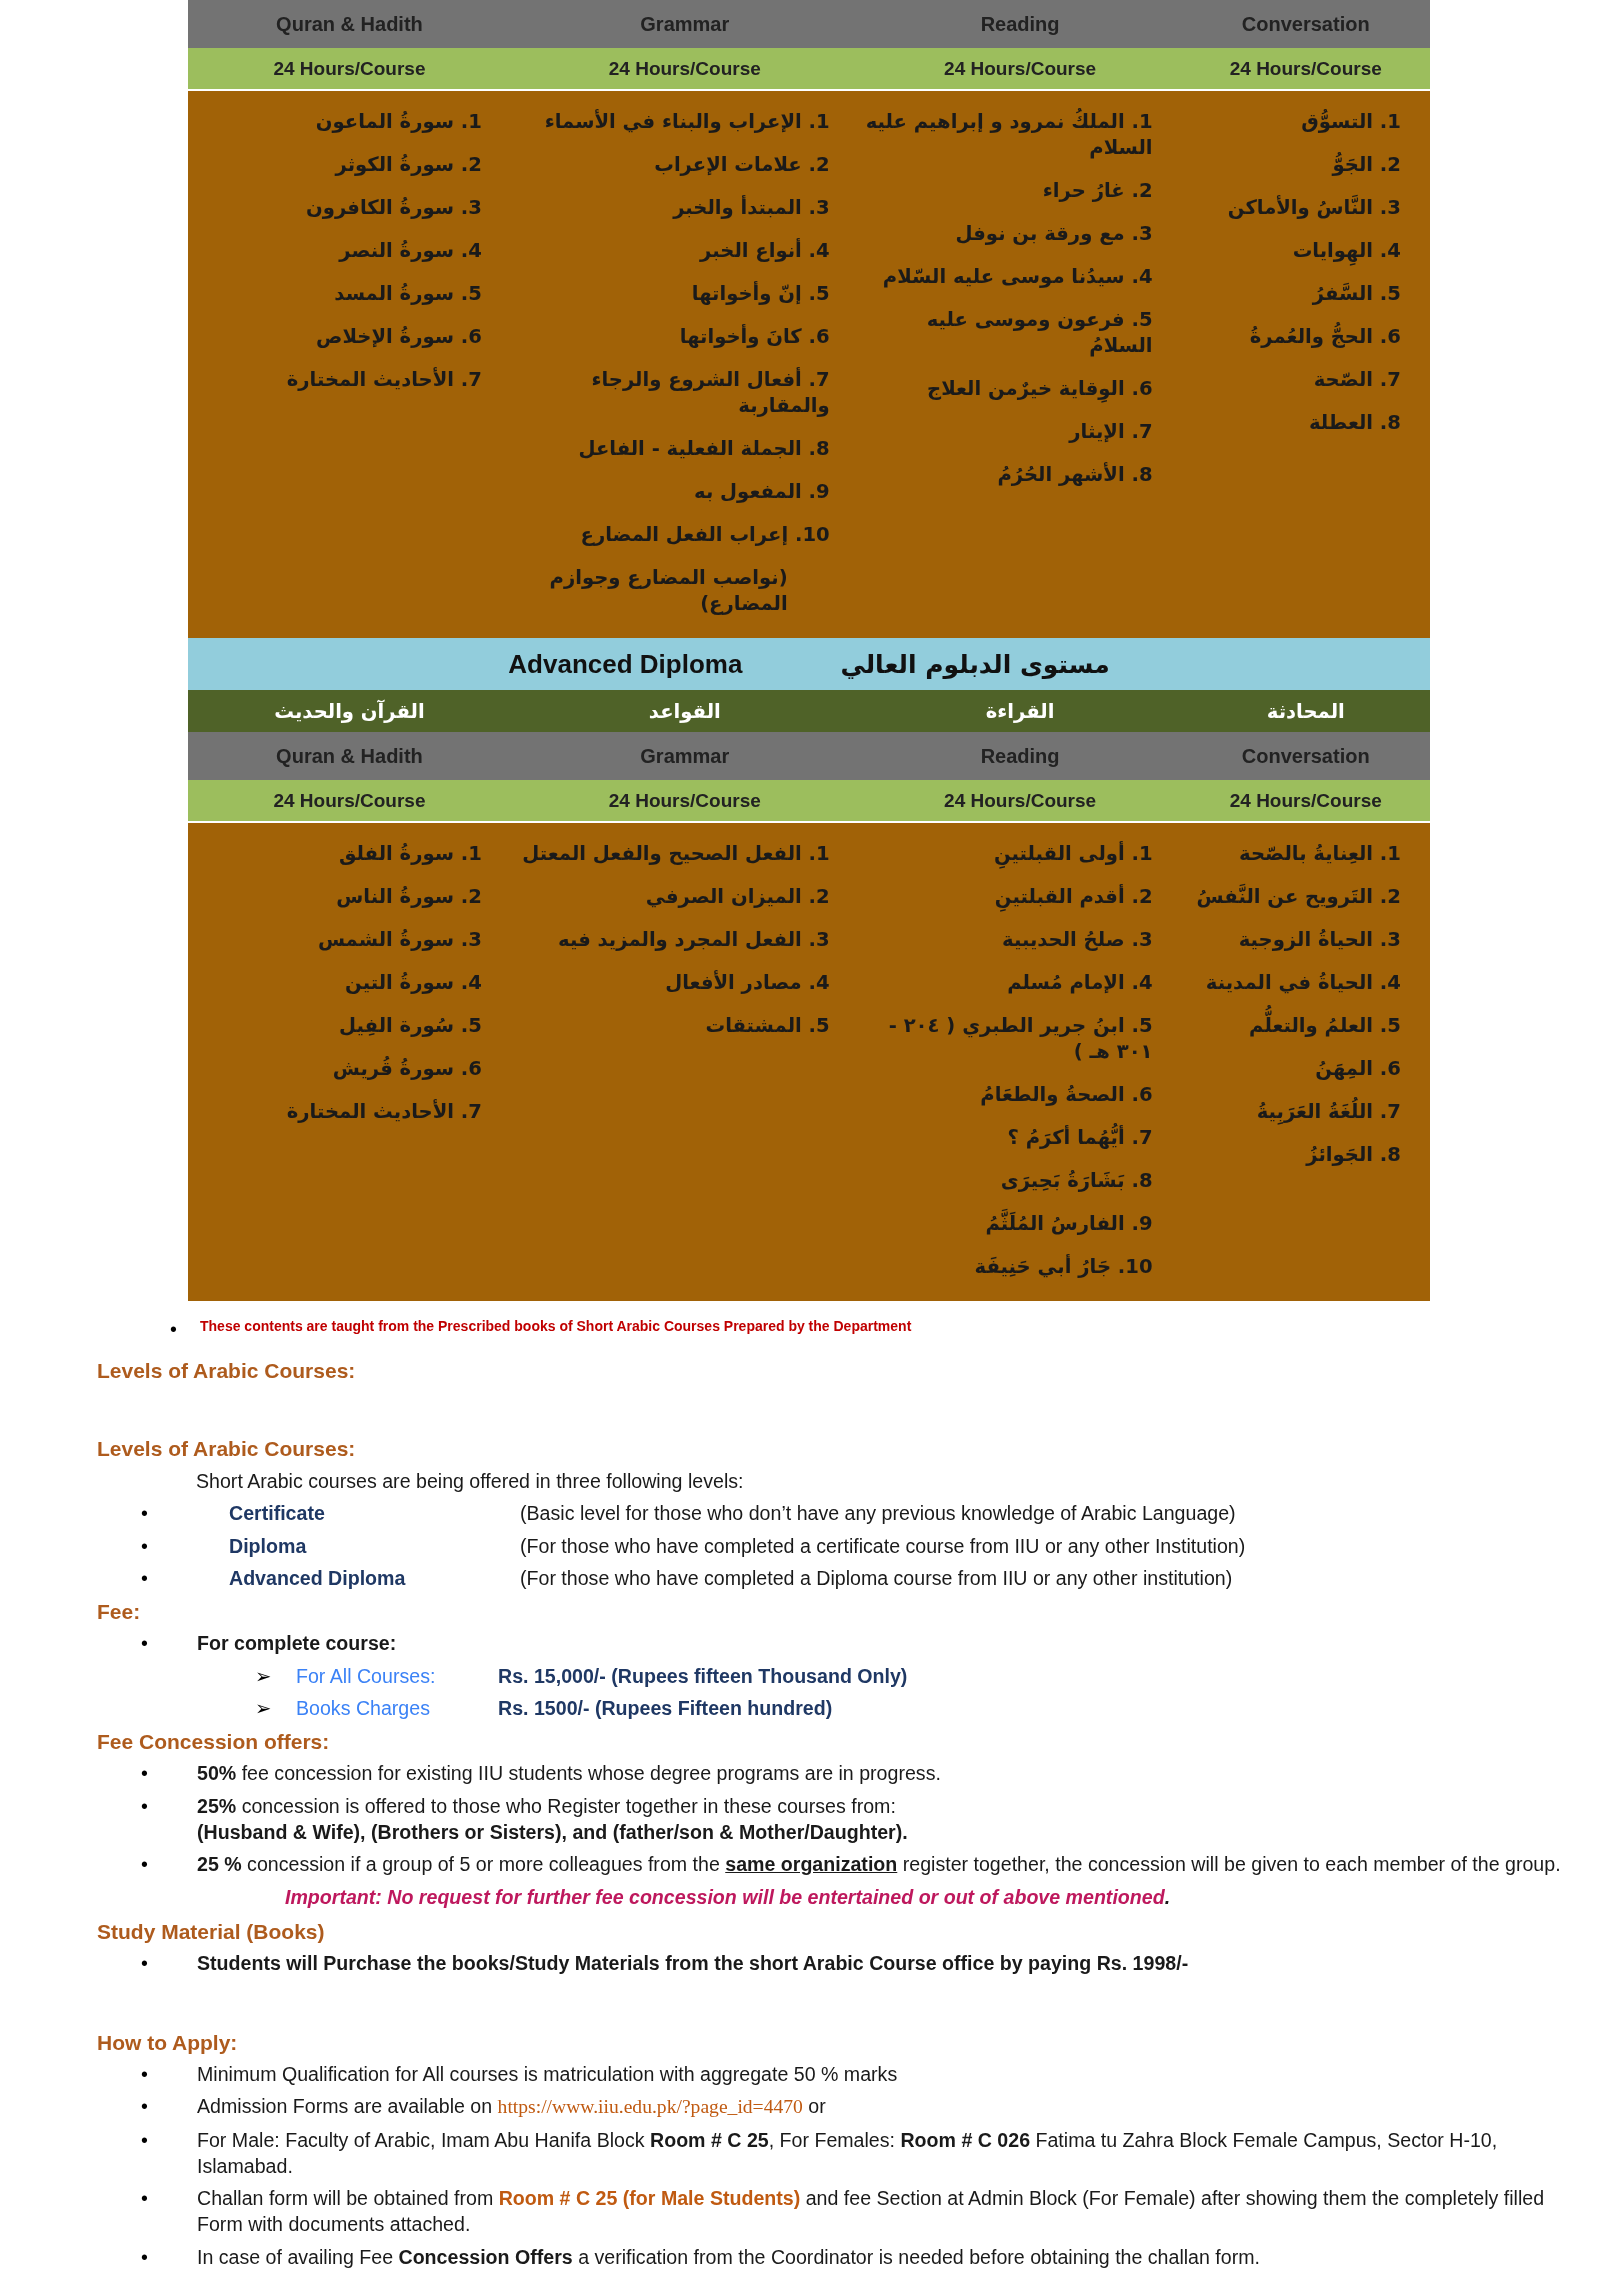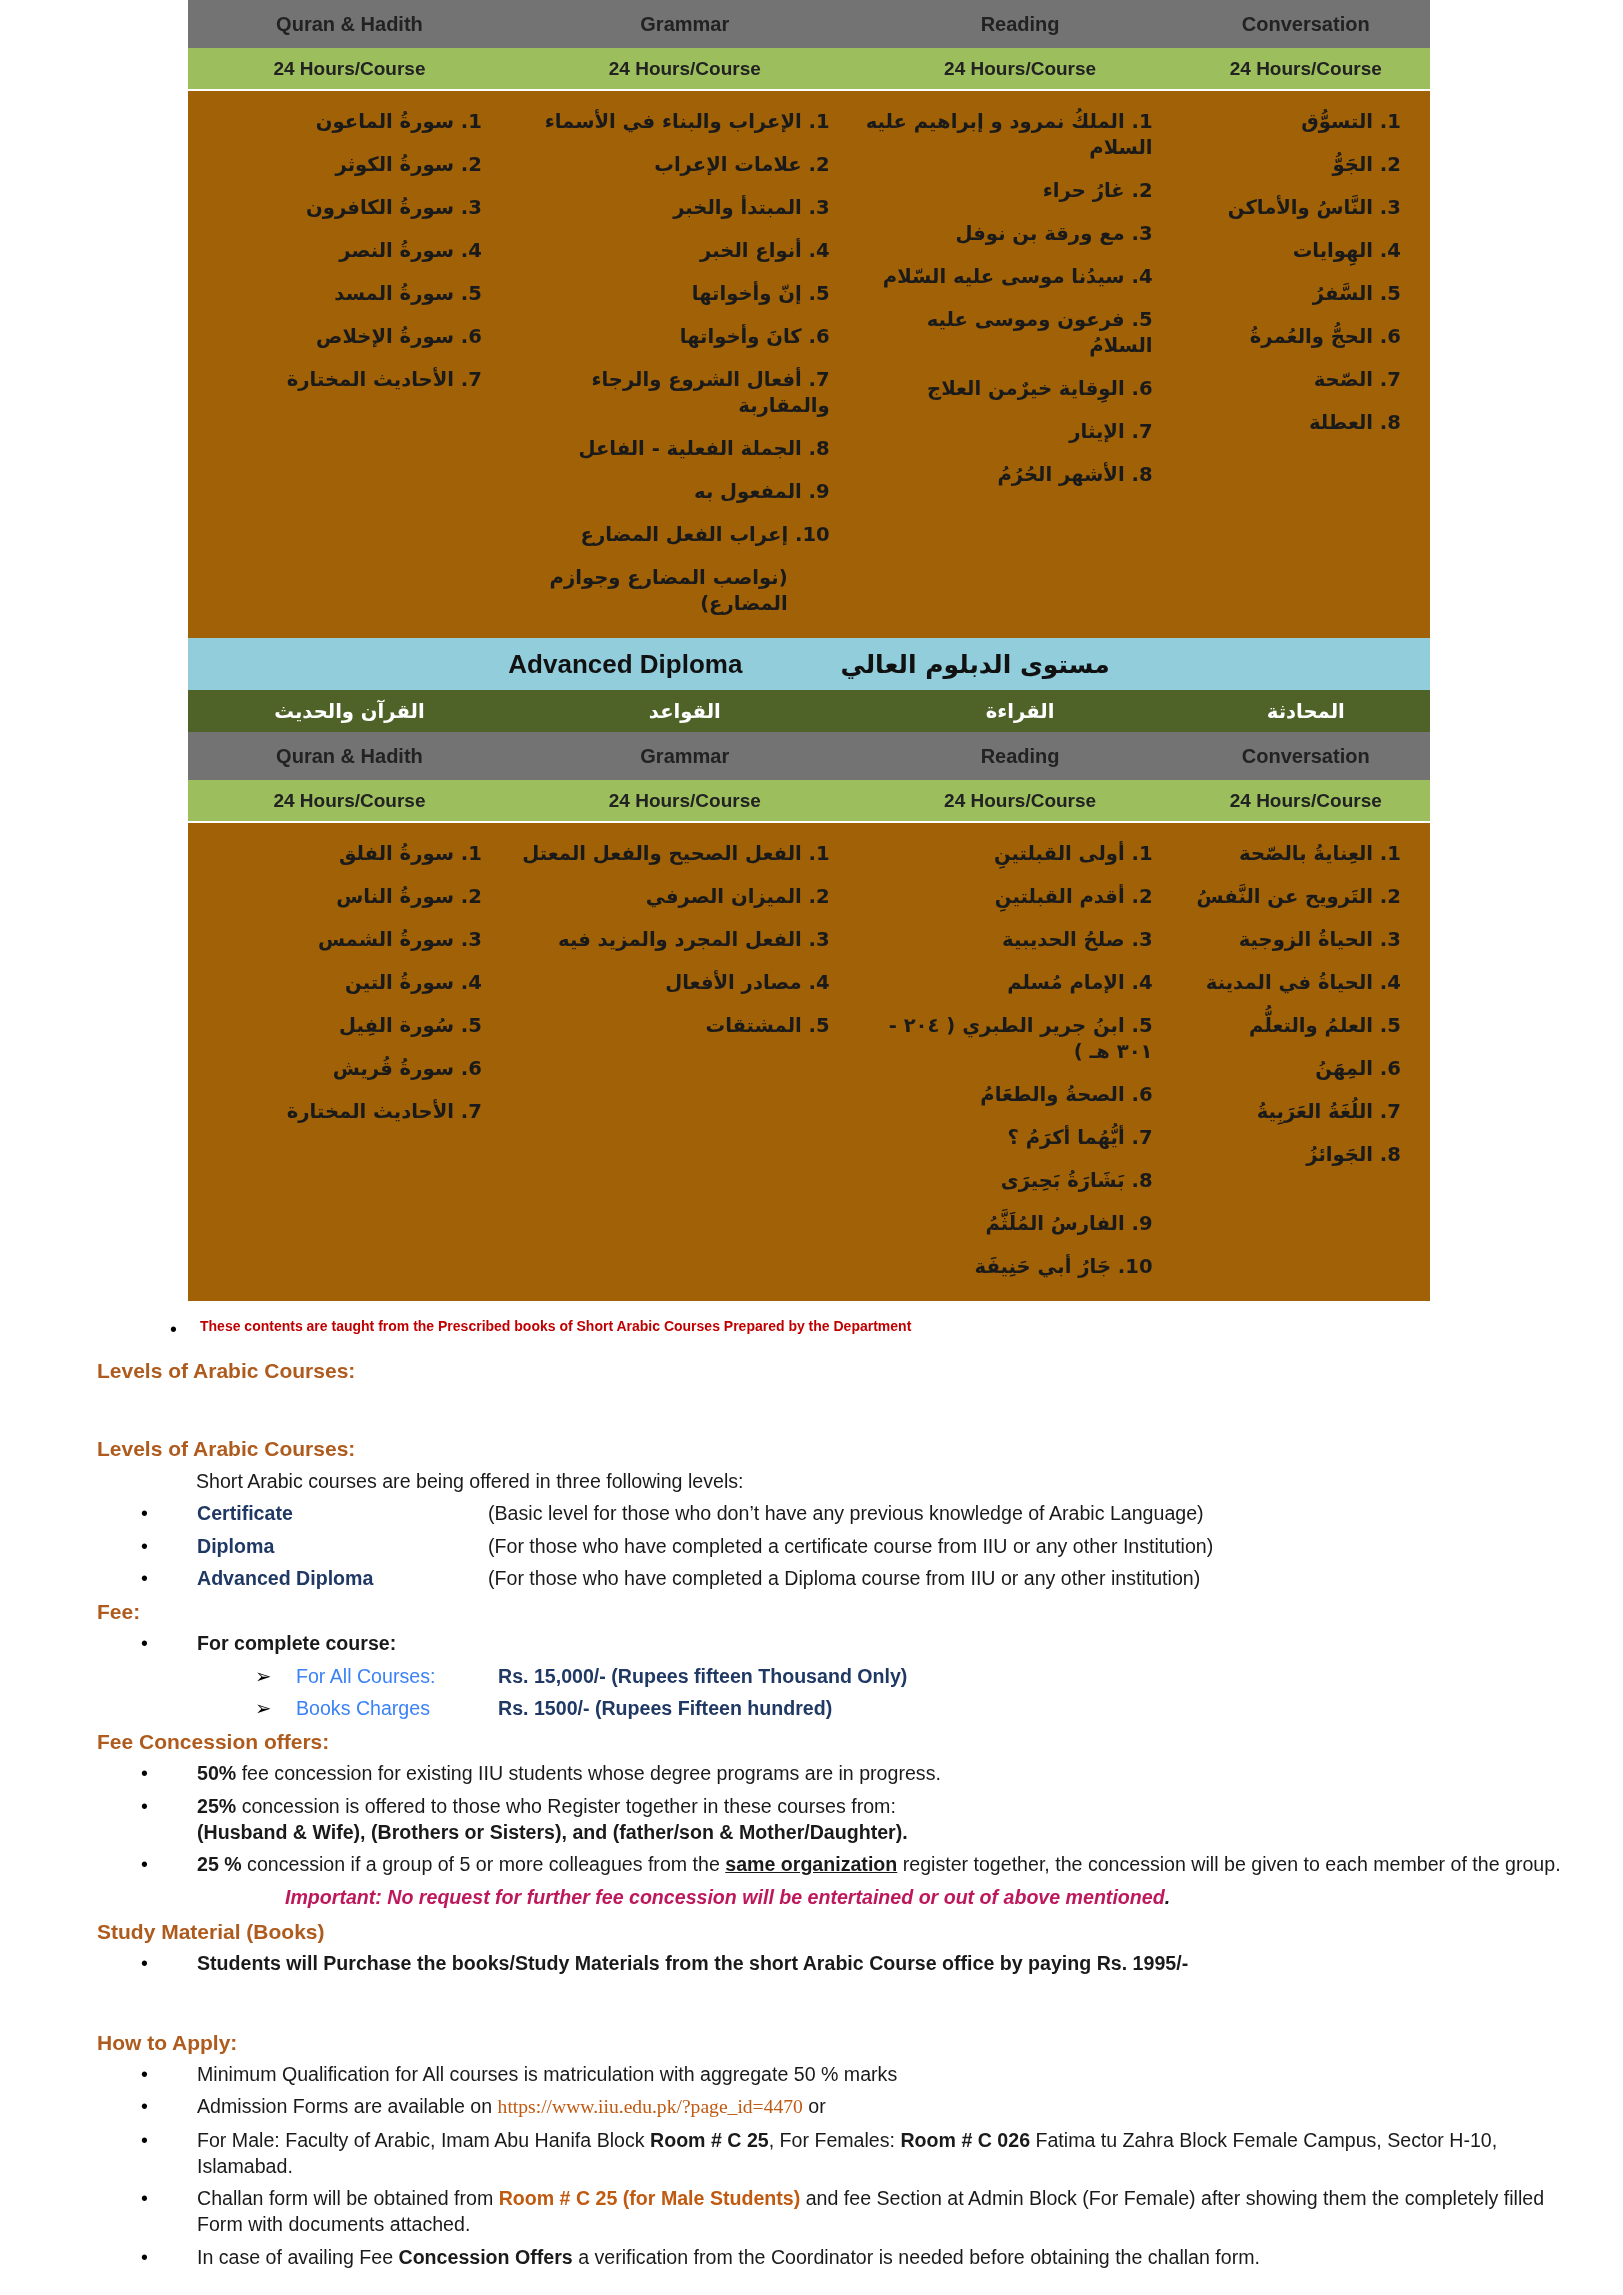--- a/index.html
+++ b/index.html
@@ -36,21 +36,21 @@
   .note-line .dot{width:30px;color:#000;font-size:19.6px;}
   .note-line .txt{color:#C00000;font-weight:bold;font-size:14px;}
   .h-brown{color:#AE5B1D;font-weight:bold;font-size:21px;margin:7.9px 0 5.2px 0;}
   .spacer{height:39px;}
   .plain{margin:3.9px 0 6.5px 99px;}
   .b-row{display:flex;margin:0 0 6.5px 44px;align-items:flex-start;}
   .b-row .dot{width:56px;flex:0 0 56px;color:#000;}
   .b-row .btxt{flex:1;}
   .term-row{display:flex;margin:0 0 6.5px 44px;}
   .term-row .dot{width:56px;flex:0 0 56px;color:#000;}
-  .term-row .term{width:291px;flex:0 0 291px;color:#1F3864;font-weight:bold;}
+  .term-row .term{width:291px;flex:0 0 291px;color:#1F3864;font-weight:bold;margin-left:32px;}
   .arrow-row{display:flex;margin:0 0 6.5px 158px;}
   .arrow-row .arr{width:41px;flex:0 0 41px;font-size:19.6px;color:#000;}
   .arrow-row .aterm{width:202px;flex:0 0 202px;color:#3b82f6;font-weight:normal;}
   .arrow-row .adesc{color:#1F3864;font-weight:bold;}
   .important-line{margin:5.2px 0 9.2px 188px;font-weight:bold;font-style:italic;}
   .seg-b{font-weight:bold;}
   .seg-u{text-decoration:underline;}
   .seg-red{color:#be185d;}
   .seg-orange{color:#C05A11;font-weight:bold;text-align:center;}
   .seg-link{color:#C05A11;font-family:"Liberation Serif",serif;}
@@ -235,21 +235,21 @@
         <span class="btxt"><span class="seg-b">25%</span><span class=""> concession is offered to those who Register together in these courses from:</span><br><span class="seg-b">(Husband &amp; Wife), (Brothers or Sisters), and (father/son &amp; Mother/Daughter).</span></span>
       </div>
       <div class="b-row">
         <span class="dot">•</span>
         <span class="btxt"><span class="seg-b">25 %</span><span class=""> concession if a group of 5 or more colleagues from the </span><span class="seg-b seg-u">same organization</span><span class=""> register together, the concession will be given to each member of the group.</span></span>
       </div>
       <div class="important-line"><span class="seg-red">Important: No request for further fee concession will be entertained or out of above mentioned</span><span class="">.</span></div>
       <div class="h-brown">Study Material (Books)</div>
       <div class="b-row">
         <span class="dot">•</span>
-        <span class="btxt"><span class="seg-b">Students will Purchase the books/Study Materials from the short Arabic Course office  by paying Rs. 1995/-</span></span>
+        <span class="btxt"><span class="seg-b">Students will Purchase the books/Study Materials from the short Arabic Course office  by paying Rs. 1998/-</span></span>
       </div>
       <div class="spacer"></div>
       <div class="h-brown">How to Apply:</div>
       <div class="b-row">
         <span class="dot">•</span>
         <span class="btxt"><span class="">Minimum Qualification for All courses is matriculation with aggregate 50 % marks</span></span>
       </div>
       <div class="b-row">
         <span class="dot">•</span>
         <span class="btxt"><span class="">Admission Forms are available on </span><span class="seg-link">https://www.iiu.edu.pk/?page_id=4470</span><span class=""> or</span></span>

